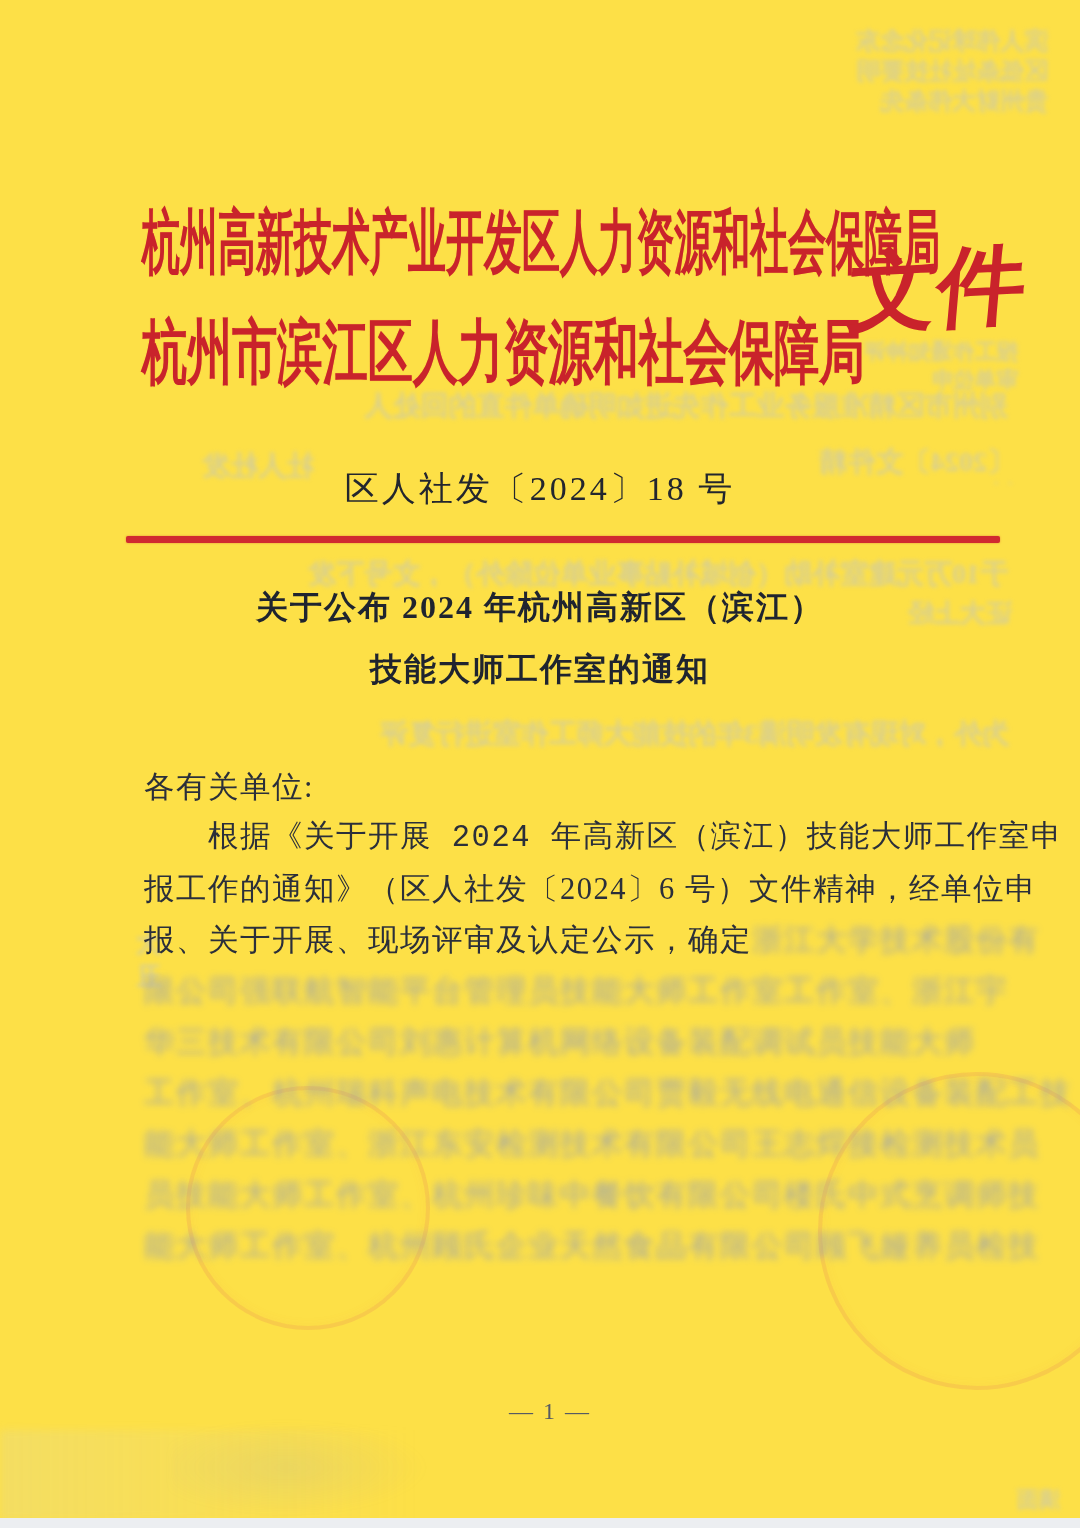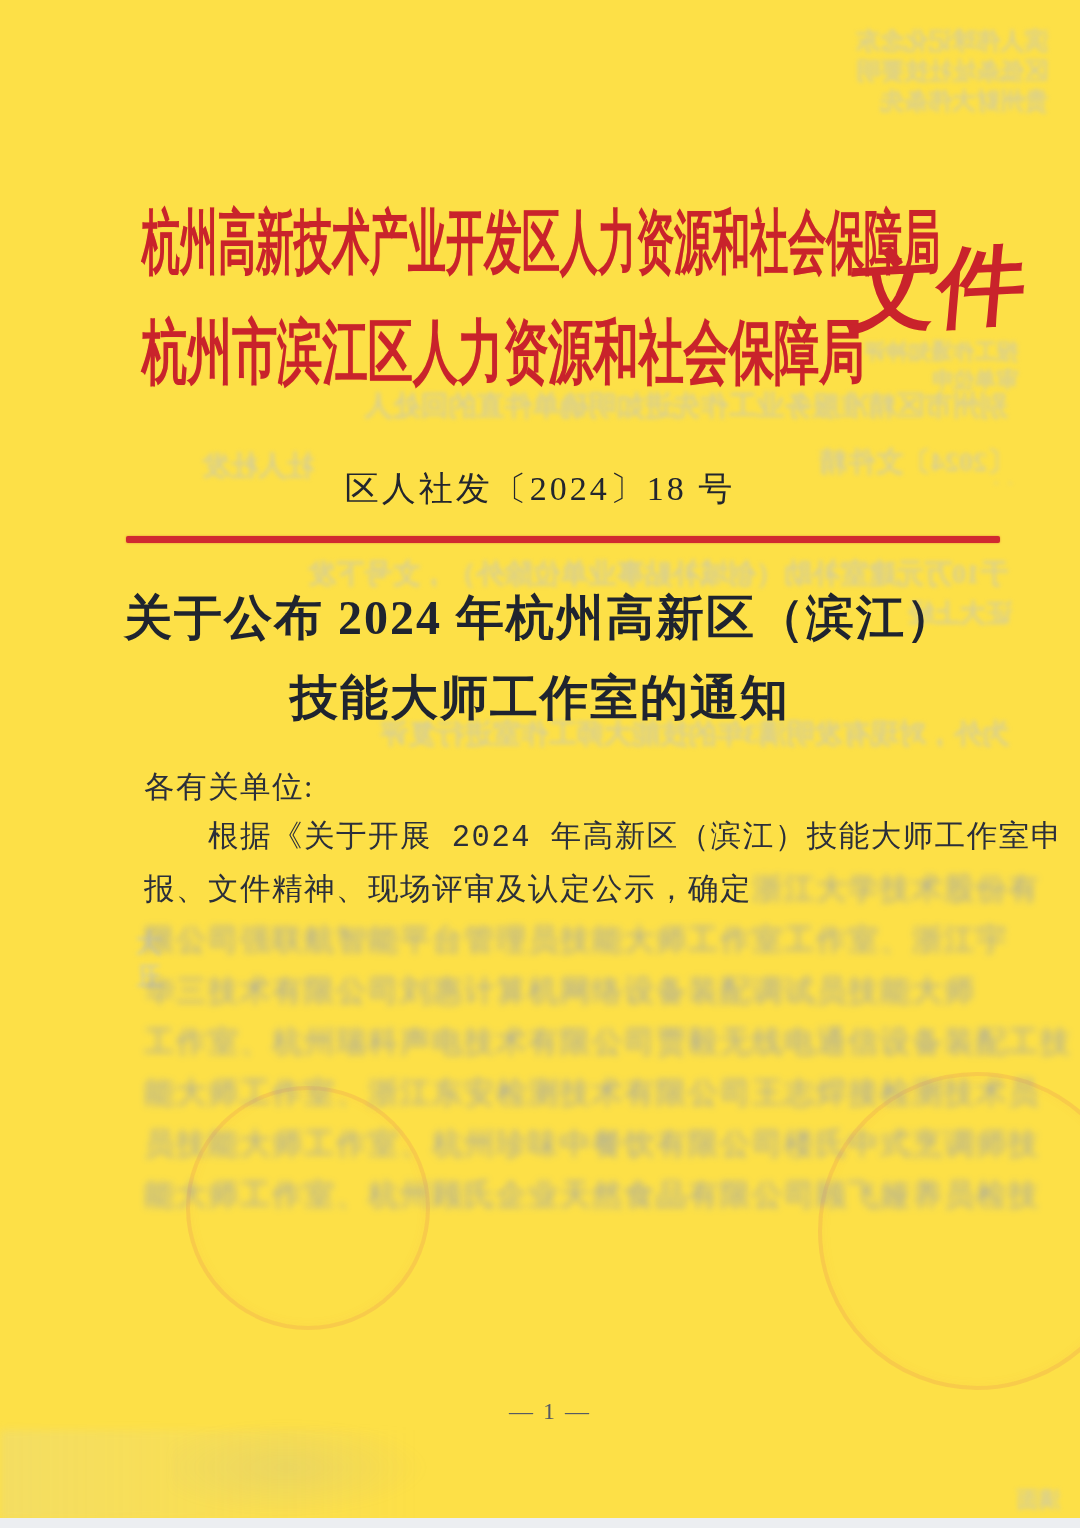--- a/index.html
+++ b/index.html
@@ -26,24 +26,24 @@
     text-align:center; font-size:34px; color:#23262e; letter-spacing:3px;
   }
   .red-rule {
     position:absolute; left:126px; top:536px; width:874px; height:7px;
     background:#d02a30; border-radius:2px;
     box-shadow:0 0 2px rgba(208,42,48,.5);
   }
   
   .title {
     position:absolute; left:0; width:1080px; text-align:center;
-    font-weight:bold; font-size:48px; color:#1f242f; letter-spacing:2px;
+    font-weight:bold; font-size:32px; color:#1f242f; letter-spacing:2px;
   }
   .t1 { top:586px; }
-  .t2 { top:666px; }
+  .t2 { top:648px; }
   
   .body {
     position:absolute; left:144px; top:762px; width:900px;
     font-size:30.5px; color:#2b2f3a; letter-spacing:1.5px;
   }
   .bline { height:51px; line-height:51px; white-space:nowrap; }
   .bline.indent { padding-left:64px;font-family:Liberation Mono, monospace; }
   .blurred {
     color:#97a0b0; filter:blur(3.5px); opacity:.85;
   }
@@ -112,21 +112,22 @@
   <div class="doc-number">区人社发〔2024〕18 号</div>
 
   <div class="red-rule"></div>
 
   <div class="title t1">关于公布 2024 年杭州高新区（滨江）</div>
   <div class="title t2">技能大师工作室的通知</div>
 
   <div class="body" id="body-lines">
       <div class="bline"><span class="clear">各有关单位:</span></div>
       <div class="bline indent"><span class="clear">根据《关于开展 2024 年高新区（滨江）技能大师工作室申</span></div>
-      <div class="bline"><span class="clear">报、文件精神、现场评审及认定公示，确定</span><span class="blurred">浙江大学技术股份有</span></div>
+      <div class="bline"><span class="clear">报工作的通知》（区人社发〔2024〕6 号）文件精神，经单位申</span></div>
+      <div class="bline"><span class="clear">报、关于开展、现场评审及认定公示，确定</span><span class="blurred">浙江大学技术股份有</span></div>
       <div class="bline"><span class="blurred">限公司强联航智能平台管理员技能大师工作室工作室、浙江宇</span></div>
       <div class="bline"><span class="blurred">华三技术有限公司刘惠计算机网络设备装配调试员技能大师</span></div>
       <div class="bline"><span class="blurred">工作室、杭州瑞科声电技术有限公司贾毅无线电通信设备装配工技</span></div>
       <div class="bline"><span class="blurred">能大师工作室、浙江东安检测技术有限公司王志焊接检测技术员</span></div>
       <div class="bline"><span class="blurred">员技能大师工作室、杭州珍味中餐饮有限公司楼氏中式烹调师技</span></div>
       <div class="bline"><span class="blurred">能大师工作室、杭州顾氏企业天然食品有限公司顾飞娅养员检技</span></div>
     </div>
 
   <div class="watermark-blob"></div>
   <div class="corner-shade"></div>

